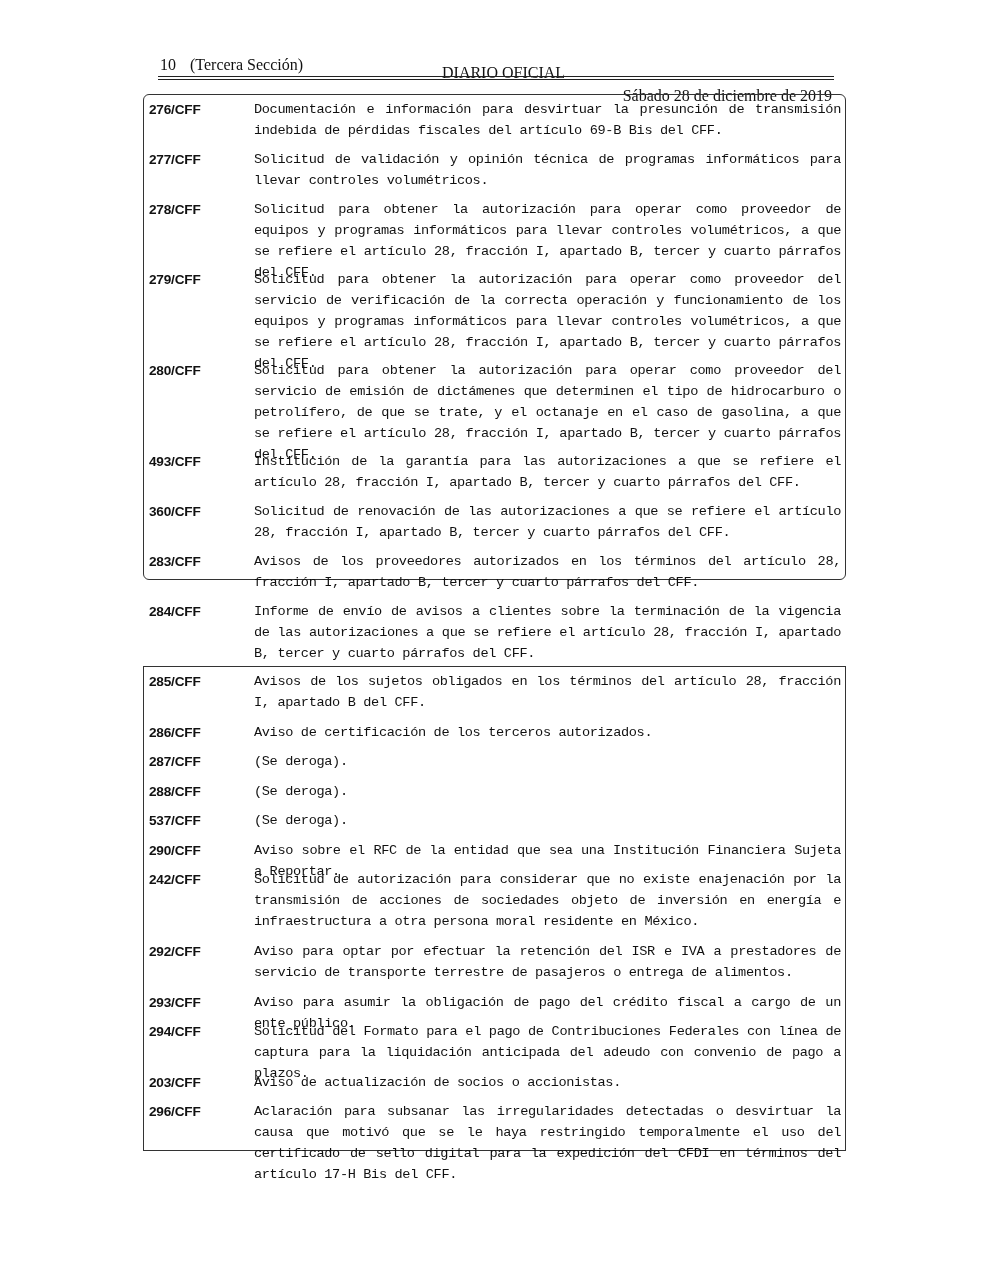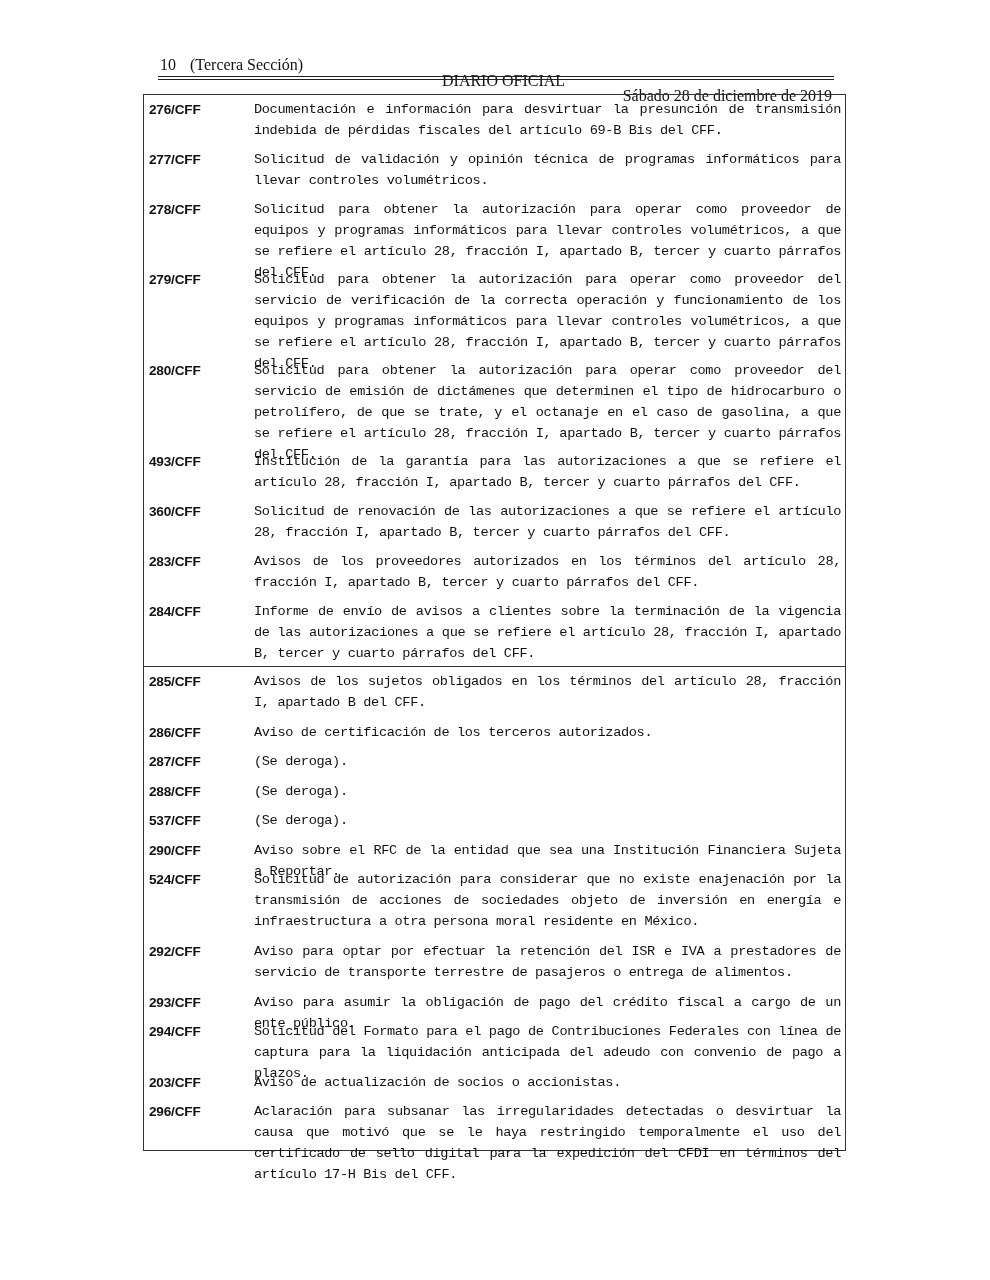--- a/index.html
+++ b/index.html
@@ -3,29 +3,29 @@
 <meta charset="utf-8">
 <style>
   html, body { margin: 0; padding: 0; background: #ffffff; }
   body { width: 990px; height: 1280px; position: relative; overflow: hidden; color: #111; }
   .header {
     position: absolute; left: 160px; top: 56px; width: 672px; height: 20px;
     font-family: "Liberation Serif", serif; font-size: 16px; color: #111;
   }
   .header .left { position: absolute; left: 0; top: 0; }
   .header .left .sec { margin-left: 14px; }
-  .header .center { position: absolute; left: 282px; top: 16px; text-align: center; }
+  .header .center { position: absolute; left: 282px; top: 8px; text-align: center; }
   .header .right { position: absolute; right: 0; top: 0; margin-top: 31px; }
   .rule1 { position: absolute; left: 158px; top: 76px; width: 676px; height: 0; border-top: 1px solid #222; }
   .rule2 { position: absolute; left: 158px; top: 79px; width: 676px; height: 0; border-top: 1px solid #222; }
   .box {
     position: absolute; left: 143px; width: 703px;
     border: 1px solid #333; box-sizing: border-box;
   }
-  .box1 { top: 94px; height: 573px; }
+  .box1 { top: 94px; height: 486px; border-radius: 6px; }
   .box2 { top: 666px; height: 485px; }
   .row { position: absolute; left: 0; width: 100%; font-family: "Liberation Sans", sans-serif; font-size: 13.6px; line-height: 21px; }
   .code { position: absolute; left: 5px; top: 0; font-weight: bold; letter-spacing: -0.2px; }
   .desc { position: absolute; left: 110px; width: 587px; top: 0; text-align: justify; text-align-last: left; letter-spacing: -0.35px; font-family: Liberation Mono, monospace; }
 </style>
 </head>
 <body>
 
 <div class="header">
   <span class="left"><span>10</span><span class="sec">(Tercera Sección)</span></span>
@@ -92,21 +92,21 @@
     </div>
     <div class="row" style="top: 143px;">
       <span class="code">537/CFF</span>
       <div class="desc">(Se deroga).</div>
     </div>
     <div class="row" style="top: 173px;">
       <span class="code">290/CFF</span>
       <div class="desc">Aviso sobre el RFC de la entidad que sea una Institución Financiera Sujeta a Reportar.</div>
     </div>
     <div class="row" style="top: 202px;">
-      <span class="code">524/CFF</span>
+      <span class="code">242/CFF</span>
       <div class="desc">Solicitud de autorización para considerar que no existe enajenación por la transmisión de acciones de sociedades objeto de inversión en energía e infraestructura a otra persona moral residente en México.</div>
     </div>
     <div class="row" style="top: 274px;">
       <span class="code">292/CFF</span>
       <div class="desc">Aviso para optar por efectuar la retención del ISR e IVA a prestadores de servicio de transporte terrestre de pasajeros o entrega de alimentos.</div>
     </div>
     <div class="row" style="top: 325px;">
       <span class="code">293/CFF</span>
       <div class="desc">Aviso para asumir la obligación de pago del crédito fiscal a cargo de un ente público.</div>
     </div>

